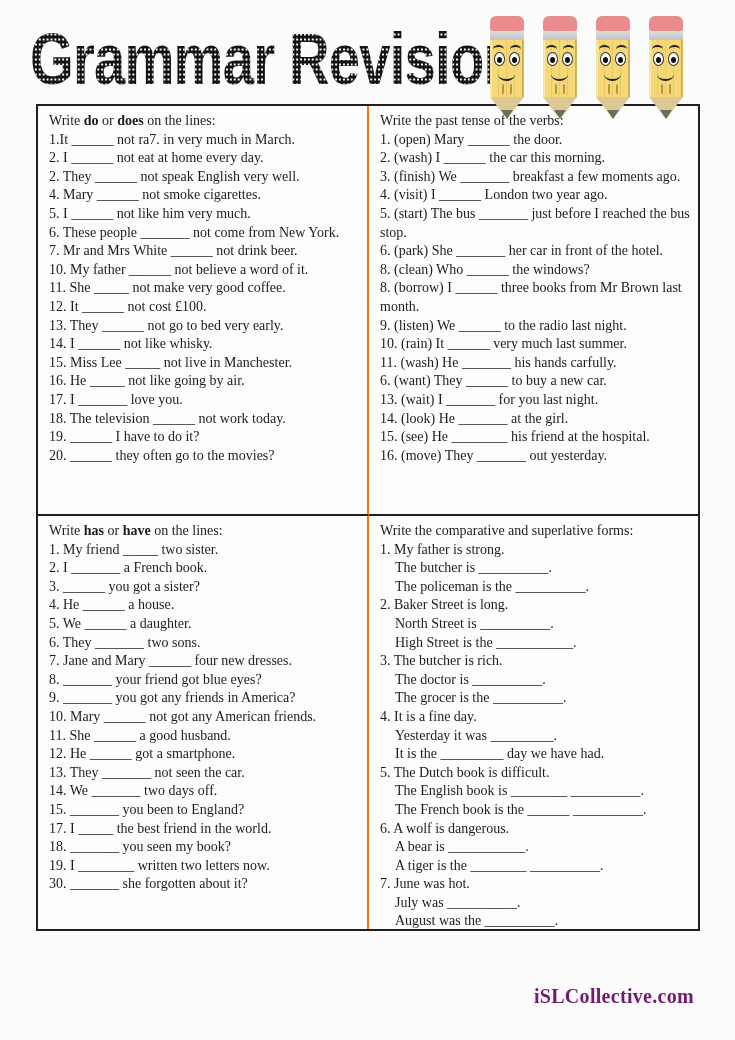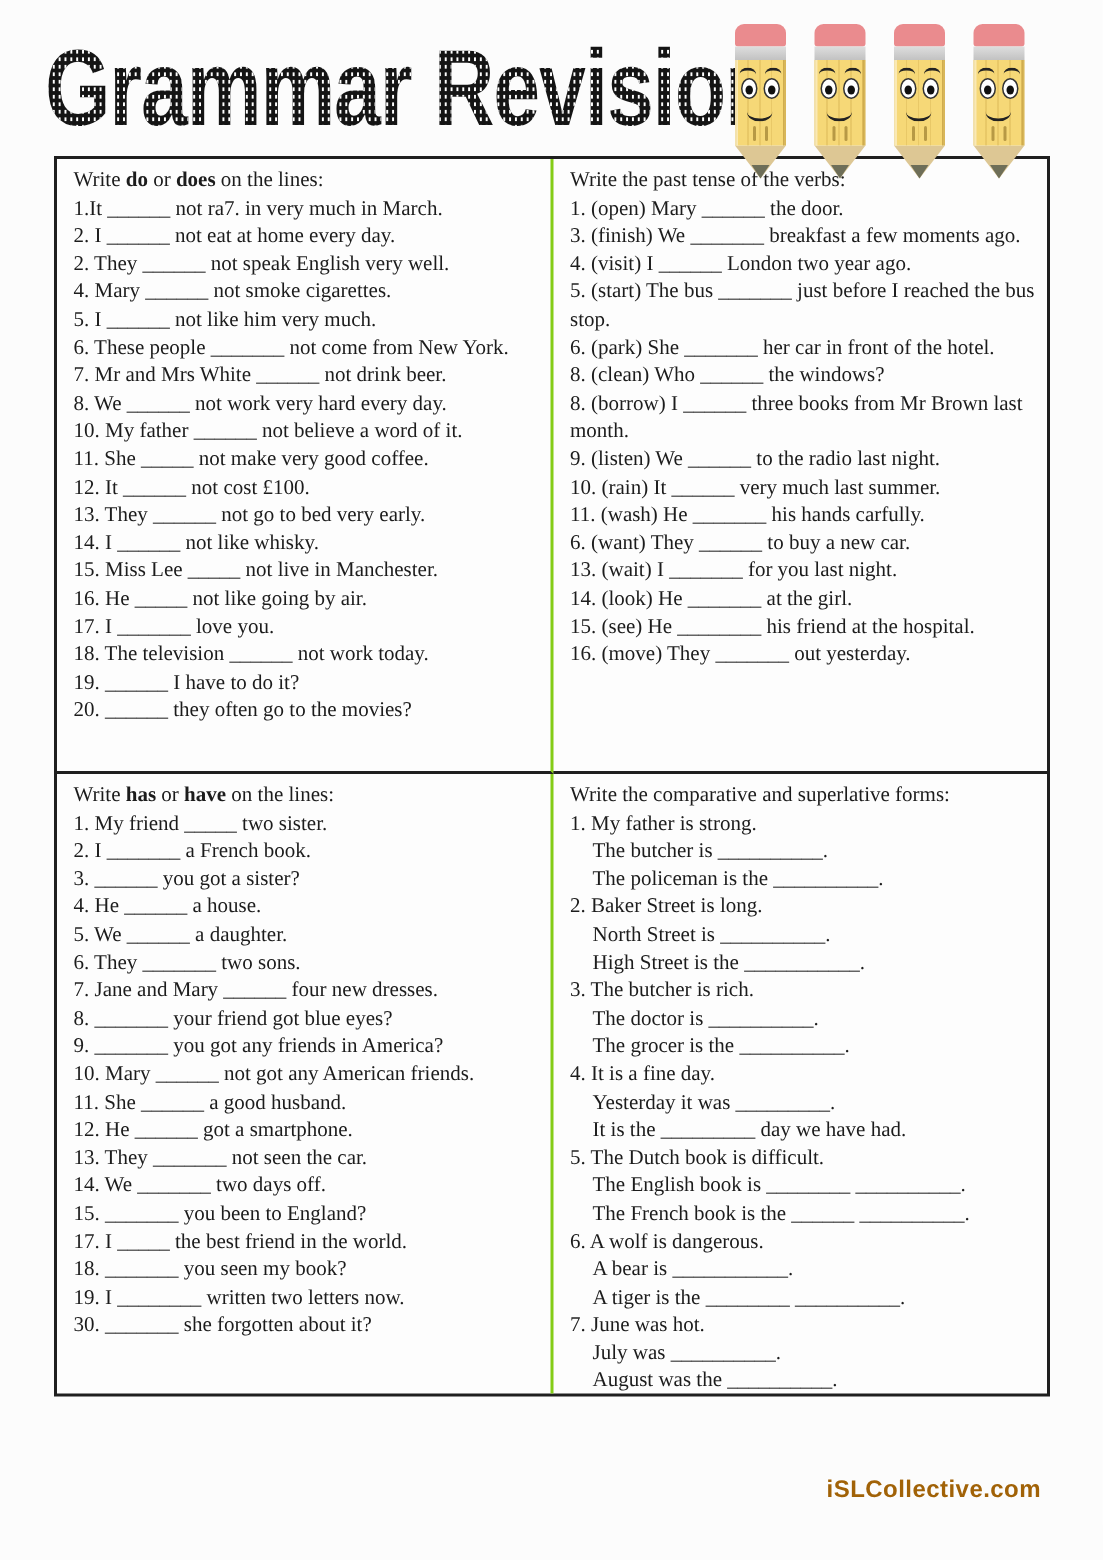--- a/index.html
+++ b/index.html
@@ -69,33 +69,33 @@
     grid-template-columns:331px 1fr;
     grid-template-rows:410px 1fr;
     background:#fdfdfd;
   }
   .cell{
     box-sizing:border-box;
     padding:6px 8px 0 11px;
     font-size:14px;line-height:18.6px;
     overflow:hidden;
   }
-  .cell.bdr{border-right:2px solid #84cc16;}
+  .cell.bdr{border-right:2px solid #f97316;}
   .cell.bdb{border-bottom:2px solid #1f1f1f;}
   .cell-header{font-weight:normal;}
   .cell-header b{font-weight:bold;}
   .item{white-space:normal;}
   .item-group .cont{padding-left:15px;}
 
   
   .watermark{
     position:absolute;right:41px;top:985px;
-    font-family:Liberation Sans, sans-serif;
-    font-weight:bold;font-size:16px;
-    color:#a16207;letter-spacing:.3px;
+    font-family:Liberation Serif, serif;
+    font-weight:bold;font-size:20px;
+    color:#701a75;letter-spacing:.3px;
   }
 </style>
 </head>
 <body>
 
 <div class="page">
 
   <div class="page-title">Grammar Revision</div>
 
   <div id="pencils">
@@ -165,38 +165,38 @@
     <div class="cell bdr bdb">
       <div class="cell-header"><span>Write </span><b>do</b><span> or </span><b>does</b><span> on the lines:</span></div>
       <div class="cell-items">
           <div class="item">1.It ______ not ra7. in very much in March.</div>
           <div class="item">2. I ______ not eat at home every day.</div>
           <div class="item">2. They ______ not speak English very well.</div>
           <div class="item">4. Mary ______ not smoke cigarettes.</div>
           <div class="item">5. I ______ not like him very much.</div>
           <div class="item">6. These people _______ not come from New York.</div>
           <div class="item">7. Mr and Mrs White ______ not drink beer.</div>
-          <div class="item">8. We ______ not work very hard every day.</div>
           <div class="item">10. My father ______ not believe a word of it.</div>
           <div class="item">11. She _____ not make very good coffee.</div>
           <div class="item">12. It ______ not cost £100.</div>
           <div class="item">13. They ______ not go to bed very early.</div>
           <div class="item">14. I ______ not like whisky.</div>
           <div class="item">15. Miss Lee _____ not live in Manchester.</div>
           <div class="item">16. He _____ not like going by air.</div>
           <div class="item">17. I _______ love you.</div>
           <div class="item">18. The television ______ not work today.</div>
           <div class="item">19. ______ I have to do it?</div>
           <div class="item">20. ______ they often go to the movies?</div>
         </div>
     </div>
     <div class="cell bdb">
       <div class="cell-header"><span>Write the past tense of the verbs:</span></div>
       <div class="cell-items">
           <div class="item">1. (open) Mary ______ the door.</div>
+          <div class="item">2. (wash) I ______ the car this morning.</div>
           <div class="item">3. (finish) We _______ breakfast a few moments ago.</div>
           <div class="item">4. (visit) I ______ London two year ago.</div>
           <div class="item">5. (start) The bus _______ just before I reached the bus stop.</div>
           <div class="item">6. (park) She _______ her car in front of the hotel.</div>
           <div class="item">8. (clean) Who ______ the windows?</div>
           <div class="item">8. (borrow) I ______ three books from Mr Brown last month.</div>
           <div class="item">9. (listen) We ______ to the radio last night.</div>
           <div class="item">10. (rain) It ______ very much last summer.</div>
           <div class="item">11. (wash) He _______ his hands carfully.</div>
           <div class="item">6. (want) They ______ to buy a new car.</div>

